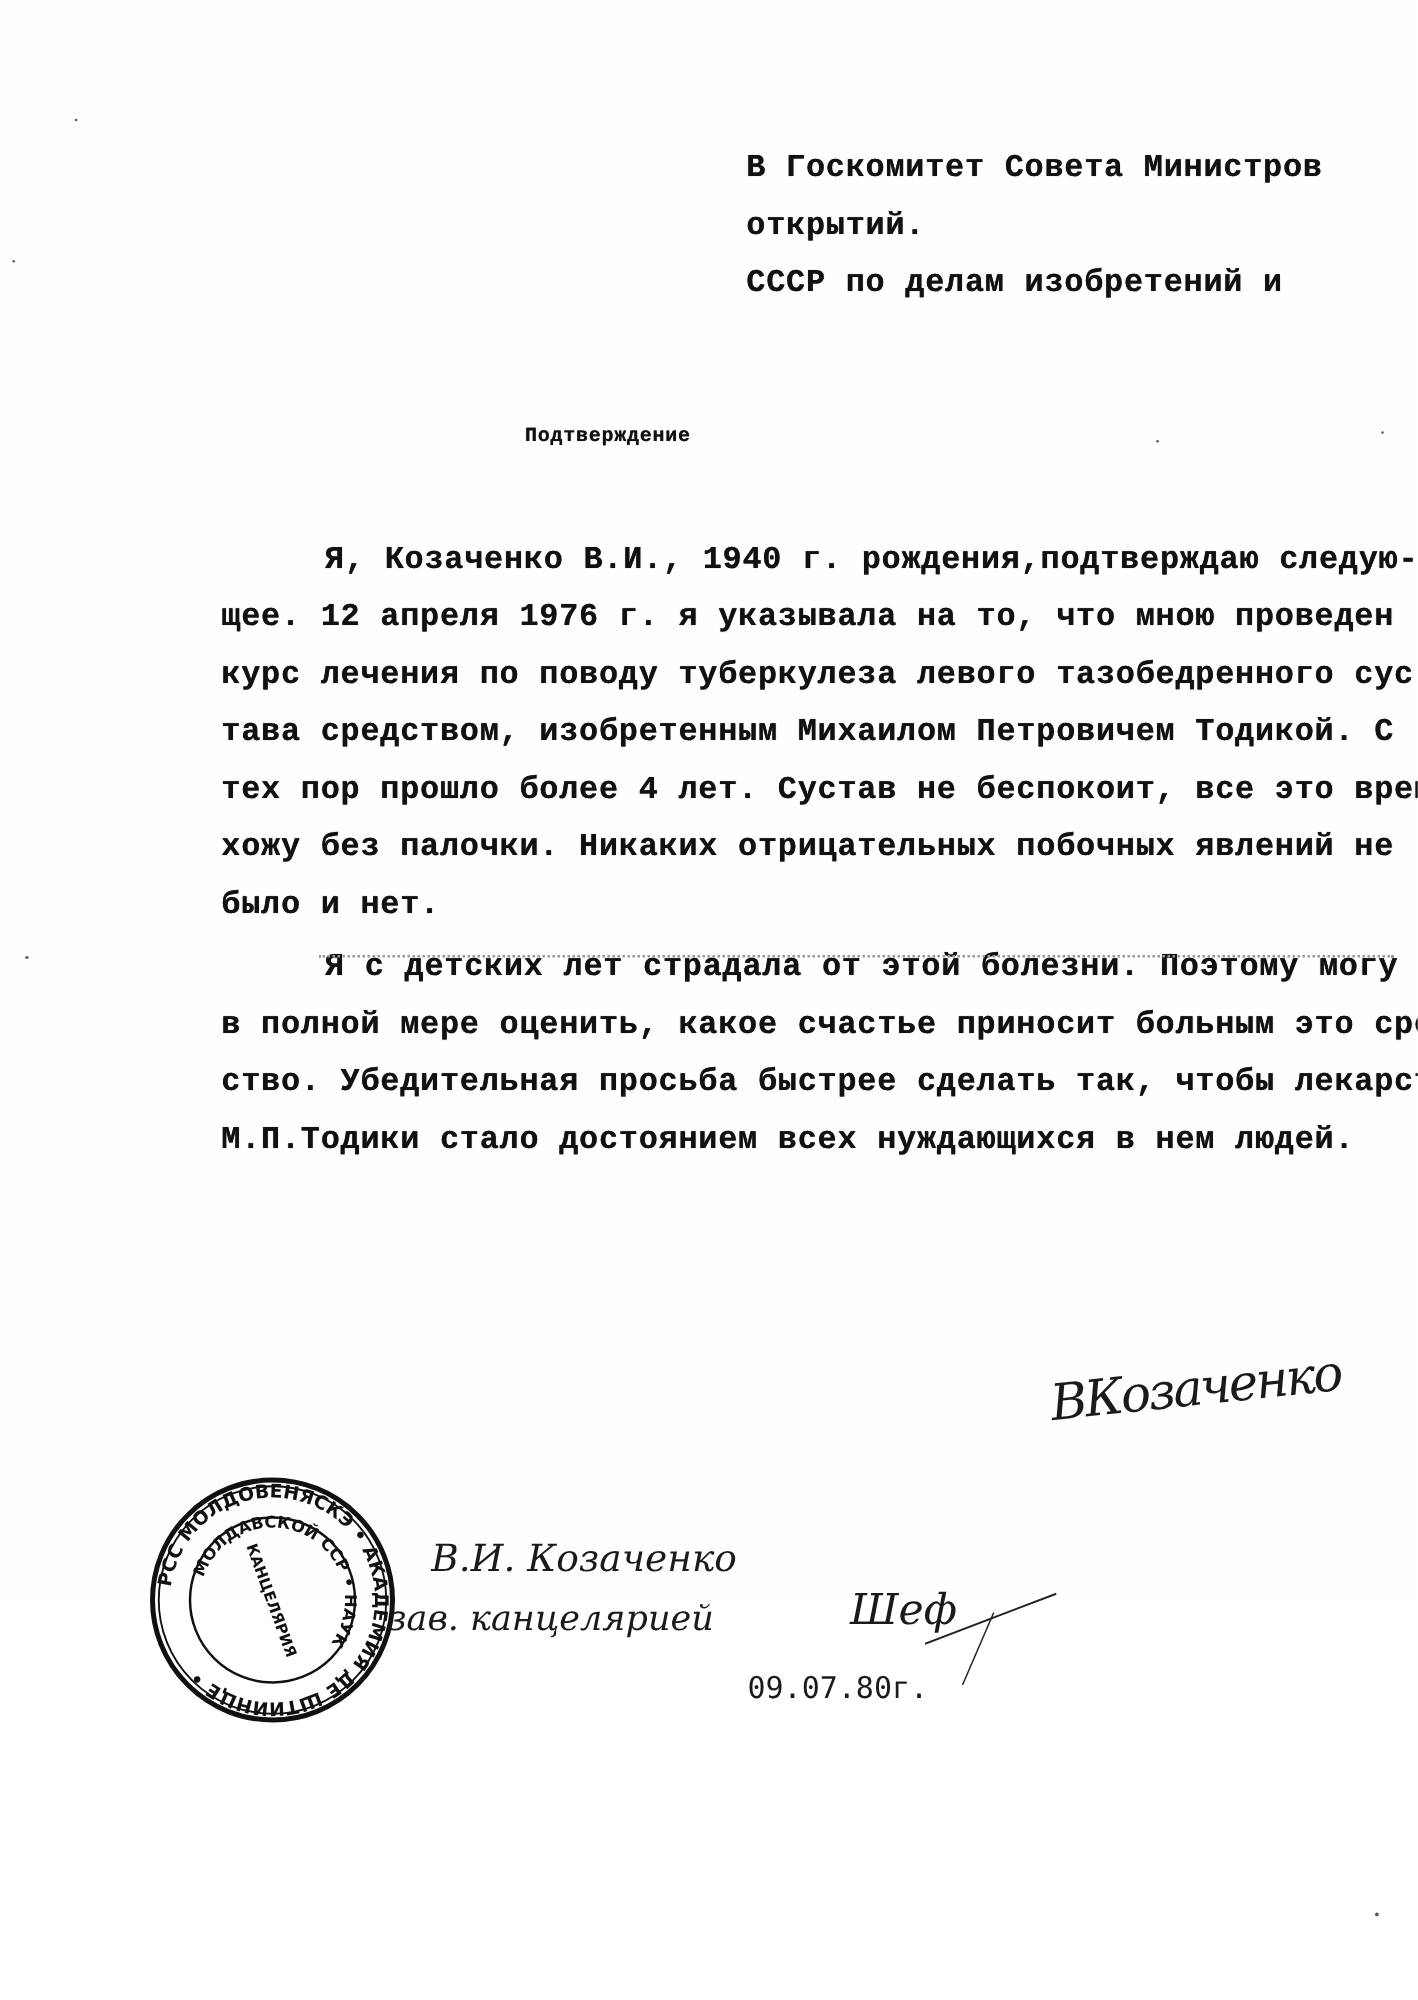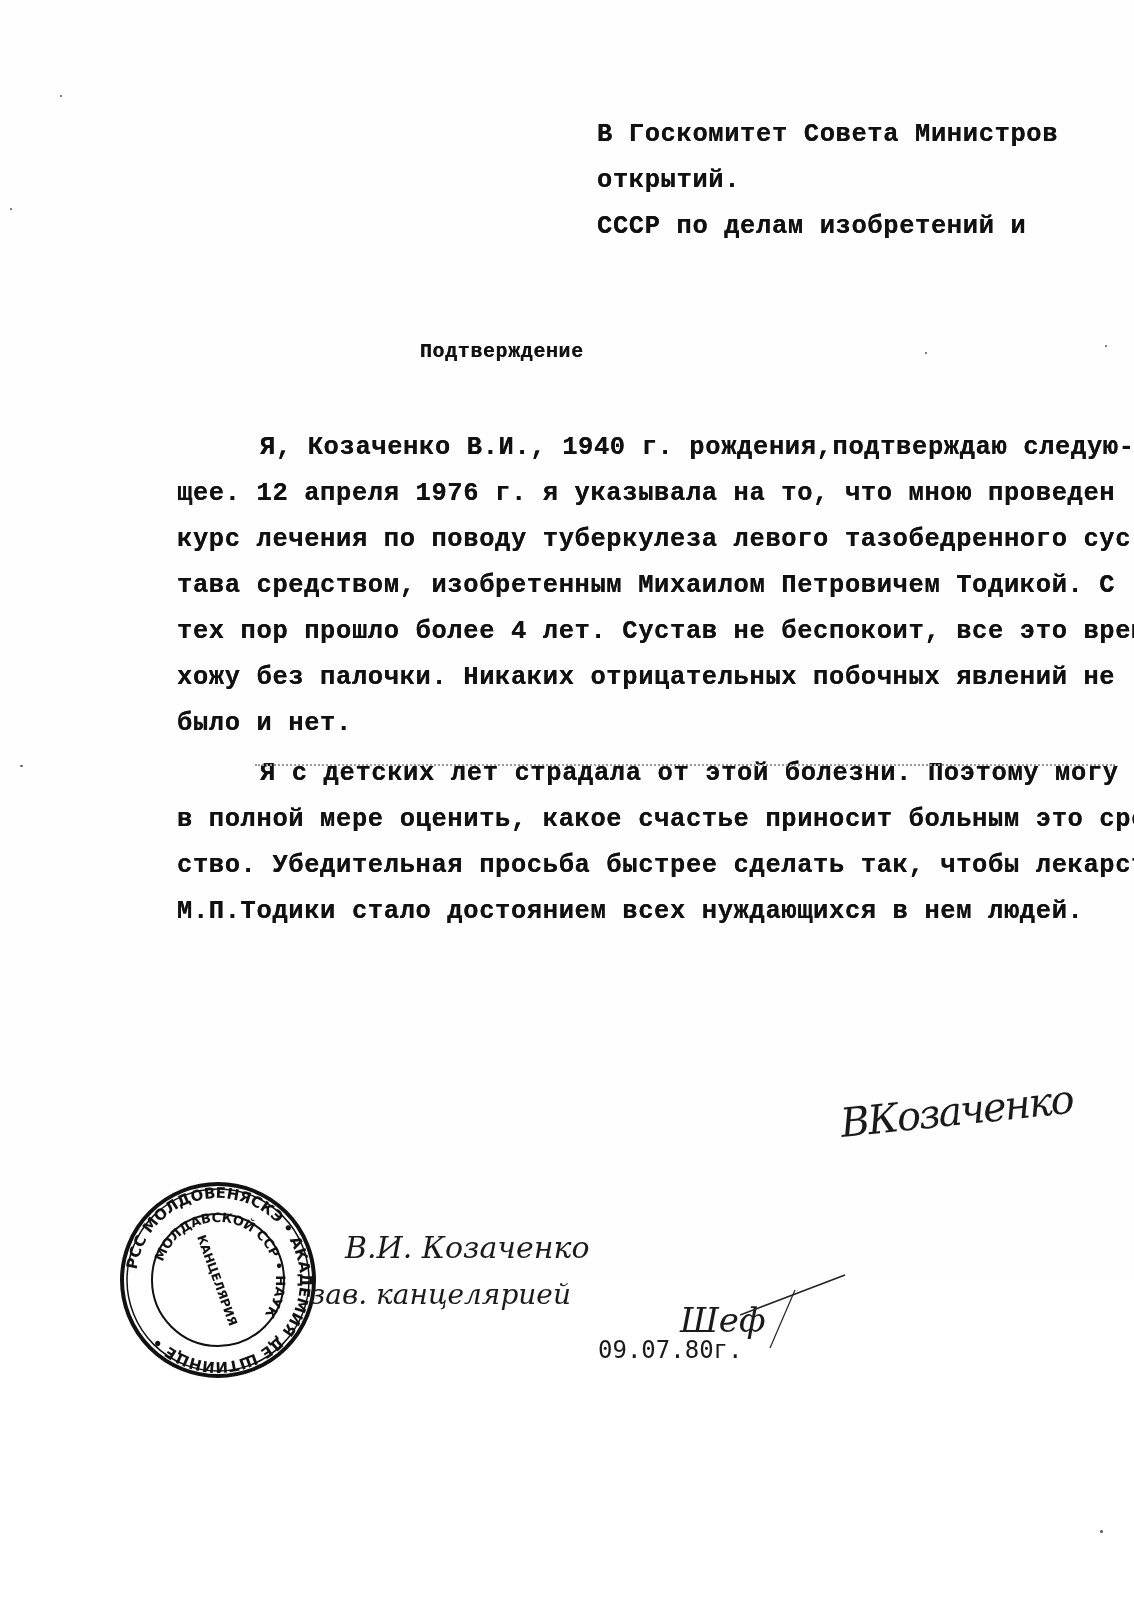--- a/index.html
+++ b/index.html
@@ -1,30 +1,30 @@
 <!DOCTYPE html>
 <html><head>
 <meta charset="utf-8">
 <style>
   html, body { margin: 0; padding: 0; background: #ffffff; }
   body { width: 1134px; height: 1600px; position: relative; overflow: hidden; }
   .page { position: absolute; left: 0; top: 0; width: 1134px; height: 1276px; background: #fefefe; }
   .tw { position: absolute; font-family: "Liberation Mono", "DejaVu Sans Mono", monospace; color: #111; font-weight: bold; font-size: 25.5px; letter-spacing: 0.6px; white-space: nowrap; text-shadow: 0 0 0.6px #222; }
   .addressee { left: 597px; top: 112px; line-height: 46px; }
-  .title { left: 420px; top: 340px; font-size: 20px; }
+  .title { left: 420px; top: 340px; font-size: 16px; }
   .body { left: 177px; top: 425px; line-height: 46px; }
   .body .ln { display: block; }
   .body .indent { padding-left: 83px; }
   .addr { left: 572px; top: 962px; line-height: 45px; }
   .addr .ln { display: block; }
   .hand { position: absolute; font-family: "DejaVu Serif", serif; font-style: italic; color: #1a1a1a; white-space: nowrap; }
   .sig-main { left: 840px; top: 1088px; font-size: 40px; transform: rotate(-6deg); letter-spacing: -2px; }
   .hw1 { left: 345px; top: 1230px; font-size: 30px; }
   .hw2 { left: 310px; top: 1278px; font-size: 28px; }
-  .hw-sig { left: 680px; top: 1268px; font-size: 34px; margin-top: 32px; }
+  .hw-sig { left: 680px; top: 1268px; font-size: 34px; }
   .hw-date { left: 598px; top: 1336px; font-size: 24px; font-style: normal; font-family: "DejaVu Sans Mono", monospace; }
   .stamp { position: absolute; left: 118px; top: 1180px; width: 200px; height: 200px; }
   .dust { position: absolute; background: #555; border-radius: 50%; }
   .underline-dots { position: absolute; left: 255px; top: 764px; width: 860px; height: 2px; border-top: 2px dotted #999; }
 </style>
 </head>
 <body>
 
 <div class="page">
 

